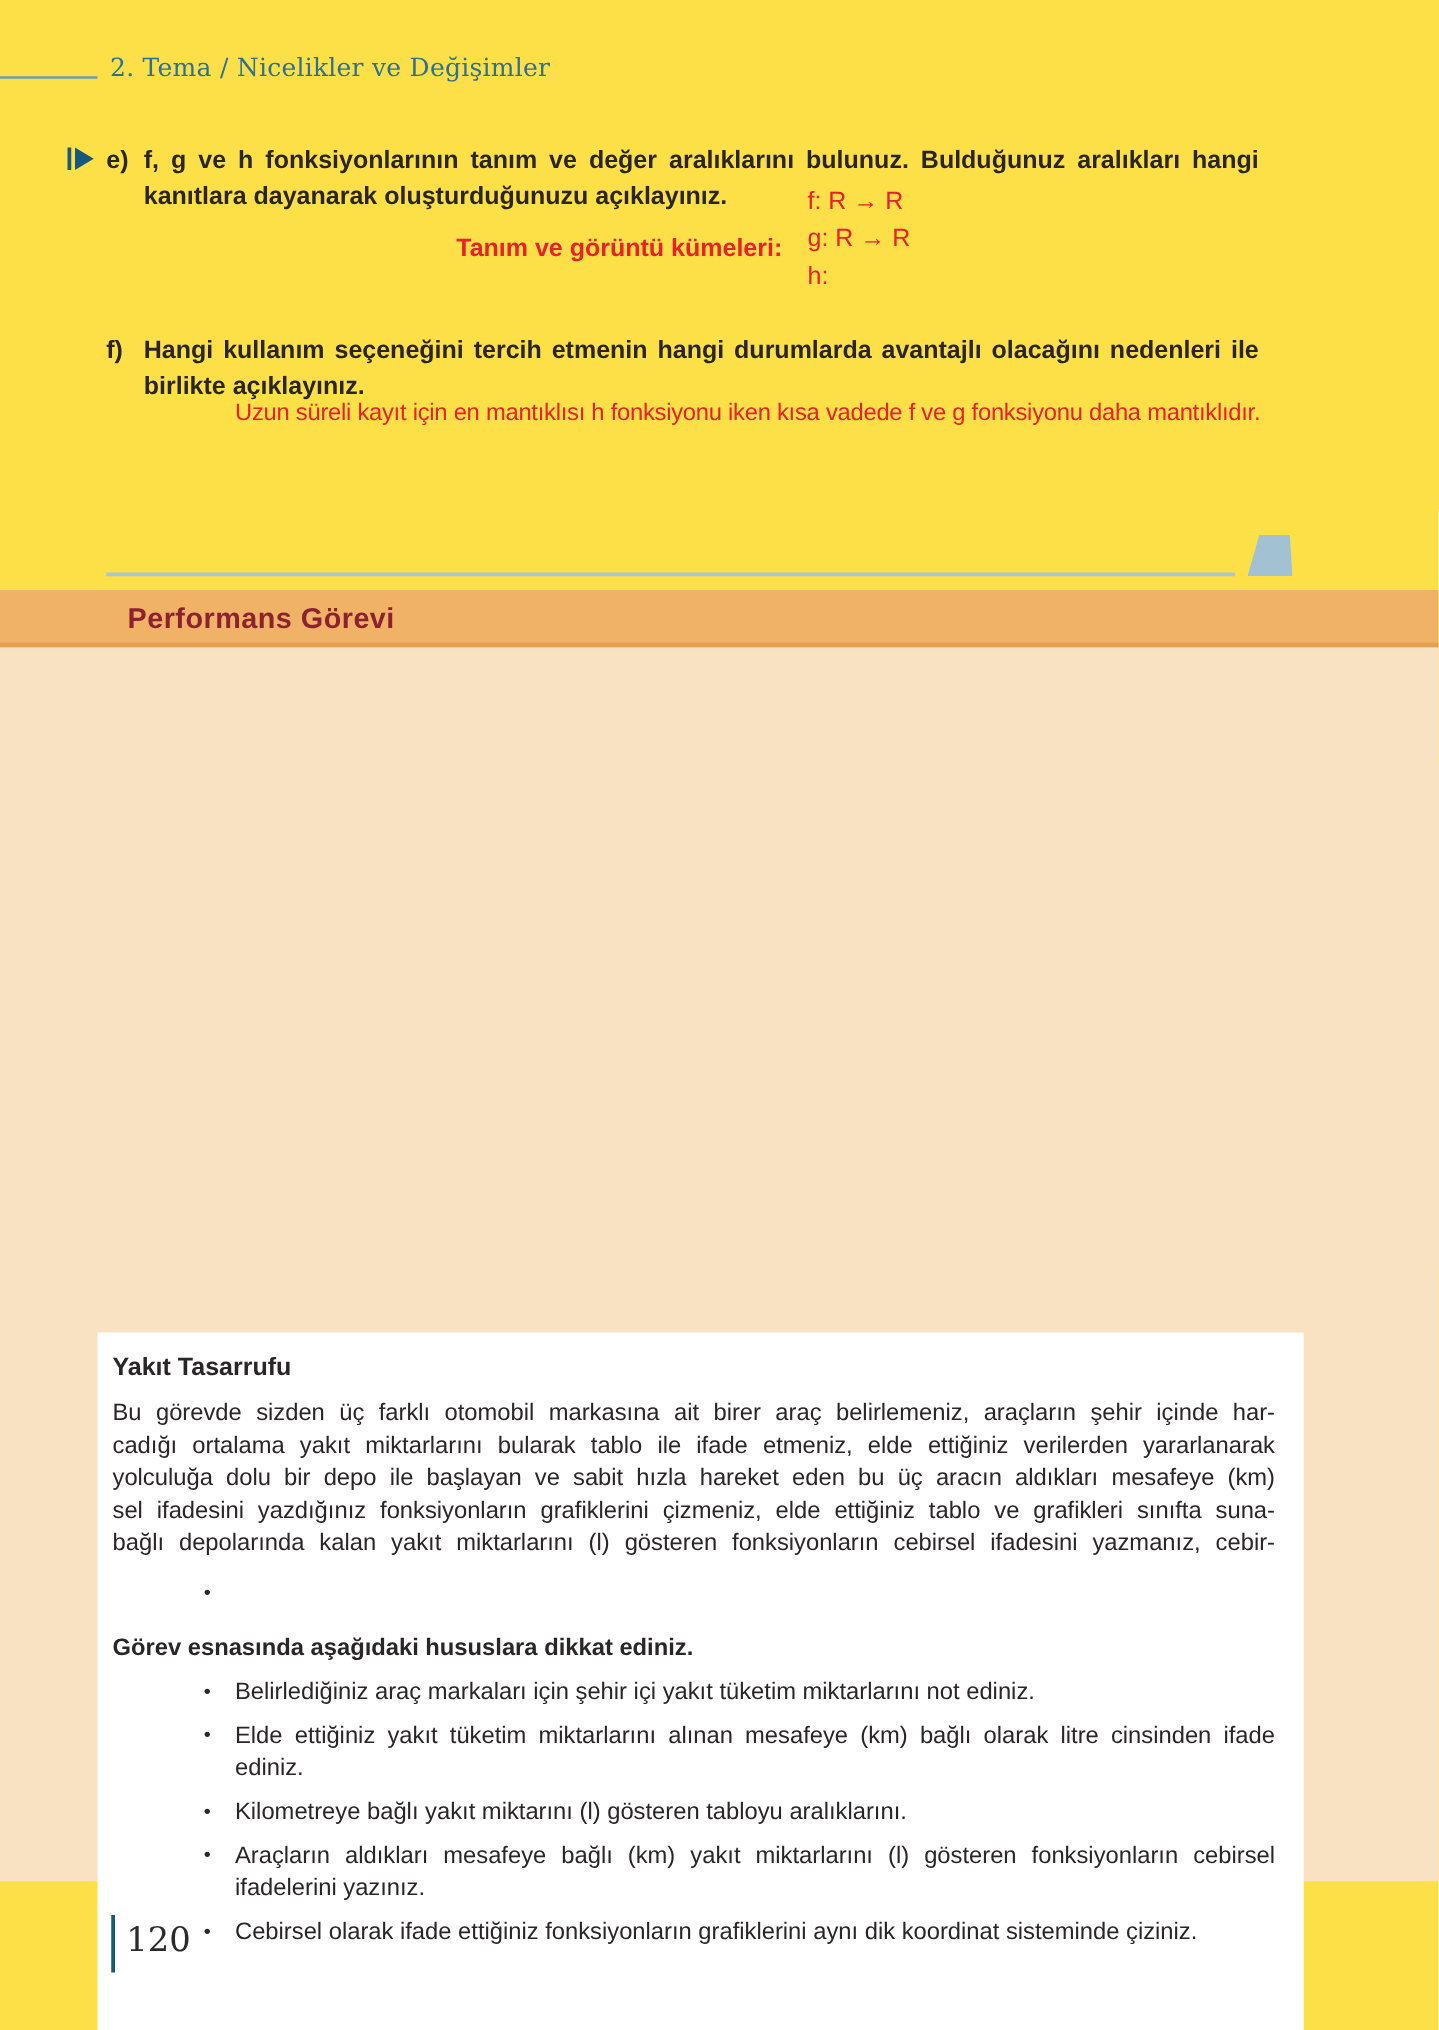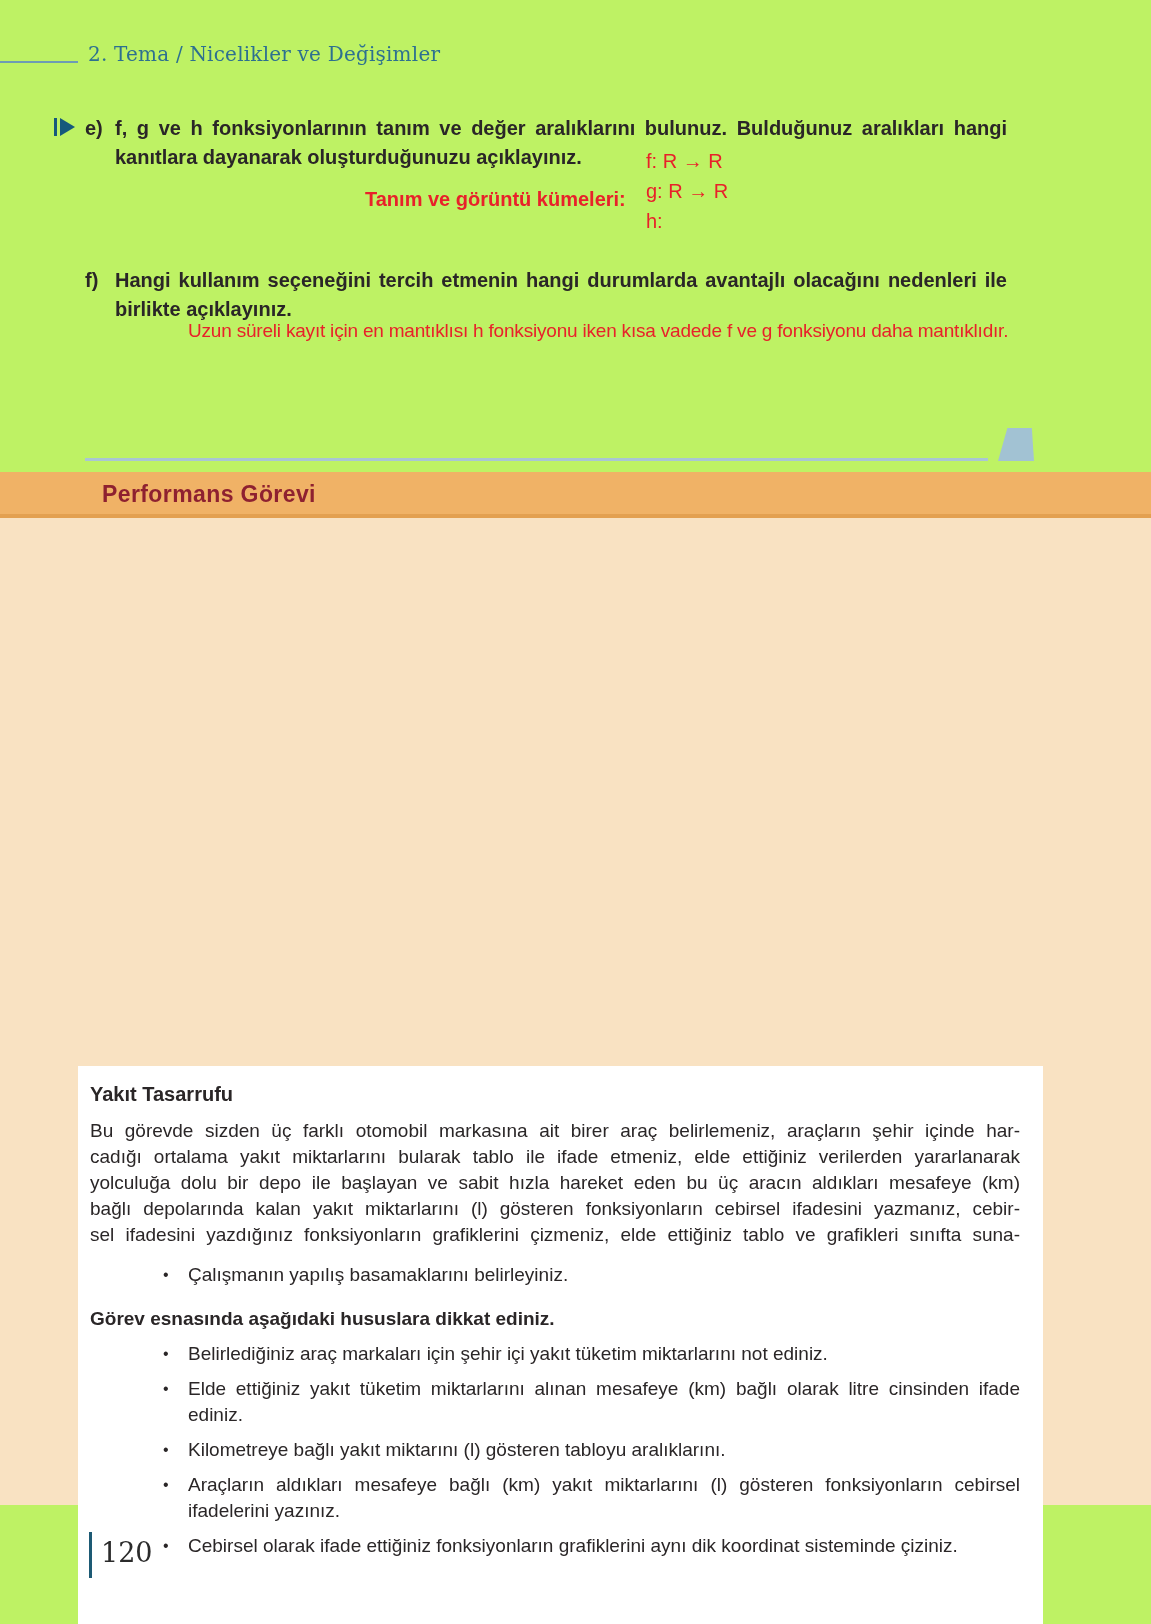--- a/index.html
+++ b/index.html
@@ -2,21 +2,21 @@
 <html lang="tr" style="--teal: #2d7090; --red: #e8212a; --banner-bg: #f0b266; --maroon: #8e2130; --peach: #f9e2c2; --note-bg: #fcecd3; --orange: #e8952f; --divider: #a9c6d4; --play: #16597c;"><head>
 <meta charset="utf-8">
 <style>
   :root{
     --teal:#2d7090; --red:#e8212a; --banner-bg:#f0b266; --banner-edge:#e3a050;
     --maroon:#8e2130; --peach:#f9e2c2; --note-bg:#fcecd3; --orange:#e8952f;
     --divider:#a9c6d4; --play:#16597c; --ink:#2a2627;
   }
   html,body{margin:0;padding:0;}
   body{width:1151px;height:1624px;background:#ffffff;font-family:"Liberation Sans",sans-serif;color:var(--ink);}
-  .page{position:relative;width:1151px;height:1624px;overflow:hidden;background:#bef264;}
+  .page{position:relative;width:1151px;height:1624px;overflow:hidden;background:#fde047;}
 
   
   .crumb-rule{position:absolute;left:0;top:61px;width:78px;height:2px;background:#6d9cb5;}
   .crumb{position:absolute;left:88px;top:42px;font-family:"DejaVu Serif","Liberation Serif",serif;
          font-size:20px;color:var(--teal);letter-spacing:.2px;}
 
   
   .item{position:absolute;left:54px;display:flex;align-items:flex-start;width:953px;}
   .play{width:24px;height:18px;margin-top:4px;position:relative;flex:0 0 24px;}
   .play .bar{position:absolute;left:0;top:0;width:3px;height:18px;background:var(--play);}
@@ -103,27 +103,26 @@
   </div>
 
   <div class="peach">
     <div class="card">
       <p class="card-title">Yakıt Tasarrufu</p>
 
       <div class="intro">
         <div class="jline">Bu görevde sizden üç farklı otomobil markasına ait birer araç belirlemeniz, araçların şehir içinde har-</div>
         <div class="jline">cadığı ortalama yakıt miktarlarını bularak tablo ile ifade etmeniz, elde ettiğiniz verilerden yararlanarak</div>
         <div class="jline">yolculuğa dolu bir depo ile başlayan ve sabit hızla hareket eden bu üç aracın aldıkları mesafeye (km)</div>
+        <div class="jline">sel ifadesini yazdığınız fonksiyonların grafiklerini çizmeniz, elde ettiğiniz tablo ve grafikleri sınıfta suna-</div>
         <div class="jline">bağlı depolarında kalan yakıt miktarlarını (l) gösteren fonksiyonların cebirsel ifadesini yazmanız, cebir-</div>
-        <div class="jline">sel ifadesini yazdığınız fonksiyonların grafiklerini çizmeniz, elde ettiğiniz tablo ve grafikleri sınıfta suna-</div>
       </div>
 
       <div class="bullet">
         <span class="marker">•</span>
-        <span class="btxt">Çalışmanın yapılış basamaklarını belirleyiniz.</span>
       </div>
 
       <div class="subhead">Görev esnasında aşağıdaki hususlara dikkat ediniz.</div>
       <div class="bullet">
         <span class="marker">•</span>
         <span class="btxt">Belirlediğiniz araç markaları için şehir içi yakıt tüketim miktarlarını not ediniz.</span>
       </div>
       <div class="bullet">
         <span class="marker">•</span>
         <span class="btxt">Elde ettiğiniz yakıt tüketim miktarlarını alınan mesafeye (km) bağlı olarak litre cinsinden ifade ediniz.</span>

